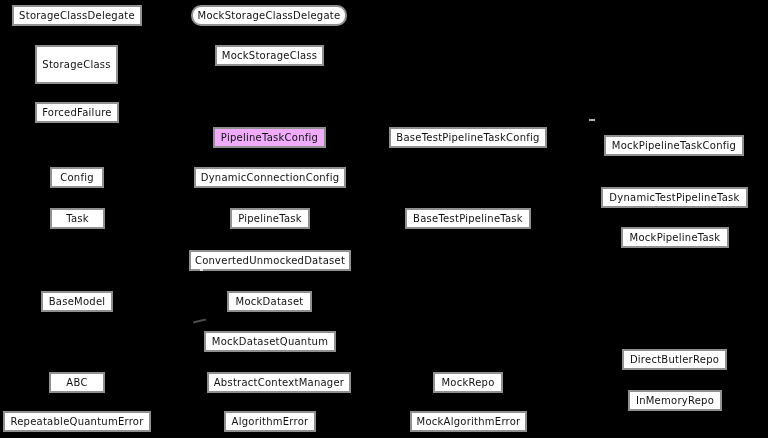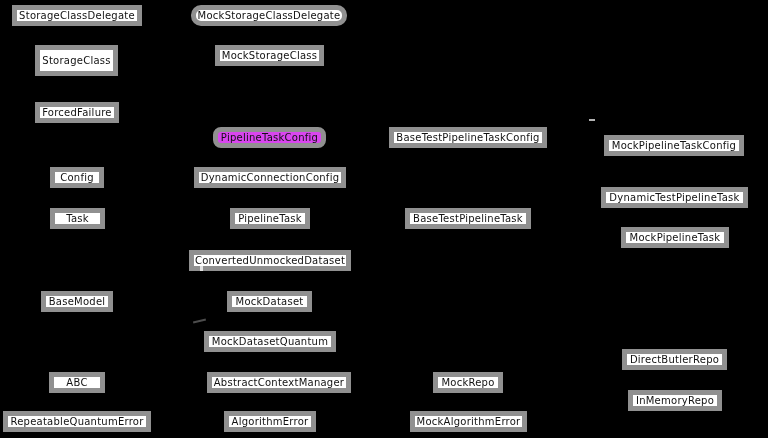--- a/index.html
+++ b/index.html
@@ -12,50 +12,50 @@
     width: 768px;
     height: 438px;
     background: #000000;
     overflow: hidden;
     font-family: "DejaVu Sans", "Liberation Sans", sans-serif;
   }
   .node {
     position: absolute;
     box-sizing: border-box;
     background: #ffffff;
-    border: 5px solid #c4b5fd;
+    border: 2px solid #c4b5fd;
     color: #111111;
     font-size: 10px;
     letter-spacing: 0.25px;
     display: flex;
     align-items: center;
     justify-content: center;
     white-space: nowrap;
     cursor: pointer;
   }
   .artifact {
     position: absolute;
     background: #ffffff;
   }
 </style>
 </head>
 <body>
 
 <div class="diagram" style="background: rgb(0, 0, 0);">
     <div class="node" style="left: 12px; top: 5px; width: 130px; height: 21px; background: rgb(255, 255, 255); border-color: rgb(144, 144, 144); color: rgb(17, 17, 17);">StorageClassDelegate</div>
-    <div class="node" style="left: 35px; top: 45px; width: 83px; height: 31px; background: rgb(255, 255, 255); border-color: rgb(144, 144, 144); color: rgb(17, 17, 17);">StorageClass</div>
+    <div class="node" style="left: 35px; top: 45px; width: 83px; height: 39px; background: rgb(255, 255, 255); border-color: rgb(144, 144, 144); color: rgb(17, 17, 17);">StorageClass</div>
     <div class="node" style="left: 35px; top: 86px; width: 84px; height: 21px; background: rgb(255, 255, 255); border-color: rgb(144, 144, 144); color: rgb(17, 17, 17); margin-top: 16px;">ForcedFailure</div>
     <div class="node" style="left: 50px; top: 167px; width: 54px; height: 21px; background: rgb(255, 255, 255); border-color: rgb(144, 144, 144); color: rgb(17, 17, 17);">Config</div>
     <div class="node" style="left: 50px; top: 208px; width: 55px; height: 21px; background: rgb(255, 255, 255); border-color: rgb(144, 144, 144); color: rgb(17, 17, 17);">Task</div>
     <div class="node" style="left: 41px; top: 291px; width: 72px; height: 21px; background: rgb(255, 255, 255); border-color: rgb(144, 144, 144); color: rgb(17, 17, 17);">BaseModel</div>
     <div class="node" style="left: 49px; top: 372px; width: 56px; height: 21px; background: rgb(255, 255, 255); border-color: rgb(144, 144, 144); color: rgb(17, 17, 17);">ABC</div>
     <div class="node" style="left: 3px; top: 411px; width: 148px; height: 21px; background: rgb(255, 255, 255); border-color: rgb(144, 144, 144); color: rgb(17, 17, 17);">RepeatableQuantumError</div>
     <div class="node" style="left: 191px; top: 5px; width: 156px; height: 21px; background: rgb(255, 255, 255); border-color: rgb(144, 144, 144); color: rgb(17, 17, 17); border-radius: 10px;">MockStorageClassDelegate</div>
     <div class="node" style="left: 215px; top: 45px; width: 109px; height: 21px; background: rgb(255, 255, 255); border-color: rgb(144, 144, 144); color: rgb(17, 17, 17);">MockStorageClass</div>
-    <div class="node" style="left: 213px; top: 127px; width: 113px; height: 21px; background: #d946ef; border-color: rgb(144, 144, 144); color: rgb(17, 17, 17); border-radius: 8px;">PipelineTaskConfig</div>
+    <div class="node" style="left: 213px; top: 127px; width: 113px; height: 21px; background: #f0abfc; border-color: rgb(144, 144, 144); color: rgb(17, 17, 17);">PipelineTaskConfig</div>
     <div class="node" style="left: 194px; top: 167px; width: 152px; height: 21px; background: rgb(255, 255, 255); border-color: rgb(144, 144, 144); color: rgb(17, 17, 17);">DynamicConnectionConfig</div>
     <div class="node" style="left: 230px; top: 208px; width: 80px; height: 21px; background: rgb(255, 255, 255); border-color: rgb(144, 144, 144); color: rgb(17, 17, 17);">PipelineTask</div>
     <div class="node" style="left: 189px; top: 250px; width: 162px; height: 21px; background: rgb(255, 255, 255); border-color: rgb(144, 144, 144); color: rgb(17, 17, 17);">ConvertedUnmockedDataset</div>
     <div class="node" style="left: 227px; top: 291px; width: 85px; height: 21px; background: rgb(255, 255, 255); border-color: rgb(144, 144, 144); color: rgb(17, 17, 17);">MockDataset</div>
     <div class="node" style="left: 204px; top: 331px; width: 132px; height: 21px; background: rgb(255, 255, 255); border-color: rgb(144, 144, 144); color: rgb(17, 17, 17);">MockDatasetQuantum</div>
     <div class="node" style="left: 207px; top: 372px; width: 144px; height: 21px; background: rgb(255, 255, 255); border-color: rgb(144, 144, 144); color: rgb(17, 17, 17);">AbstractContextManager</div>
     <div class="node" style="left: 224px; top: 411px; width: 92px; height: 21px; background: rgb(255, 255, 255); border-color: rgb(144, 144, 144); color: rgb(17, 17, 17);">AlgorithmError</div>
     <div class="node" style="left: 389px; top: 127px; width: 158px; height: 21px; background: rgb(255, 255, 255); border-color: rgb(144, 144, 144); color: rgb(17, 17, 17);">BaseTestPipelineTaskConfig</div>
     <div class="node" style="left: 405px; top: 208px; width: 126px; height: 21px; background: rgb(255, 255, 255); border-color: rgb(144, 144, 144); color: rgb(17, 17, 17);">BaseTestPipelineTask</div>
     <div class="node" style="left: 433px; top: 372px; width: 70px; height: 21px; background: rgb(255, 255, 255); border-color: rgb(144, 144, 144); color: rgb(17, 17, 17);">MockRepo</div>

